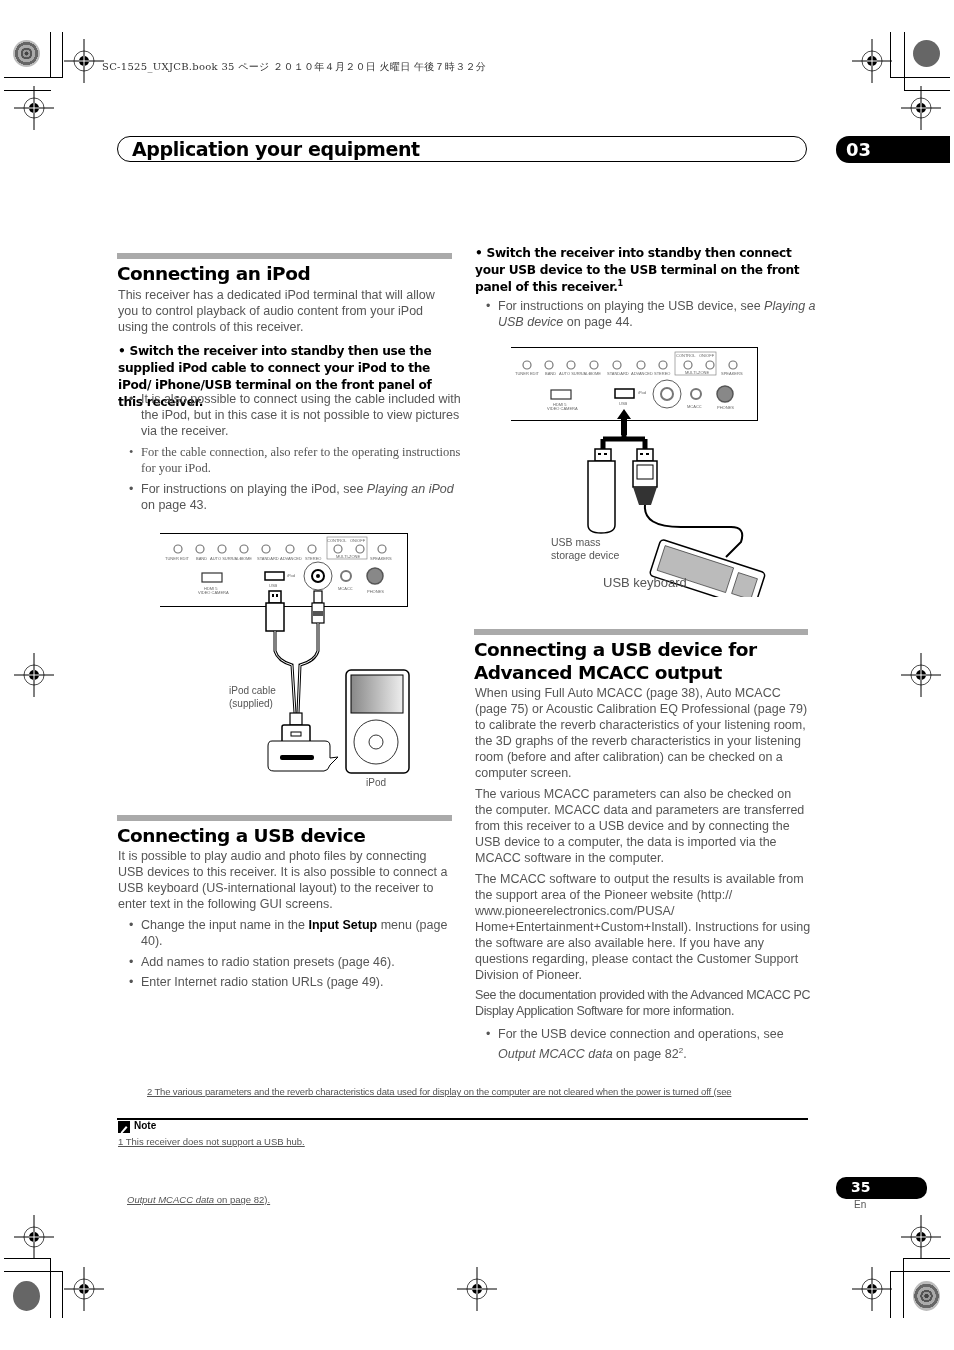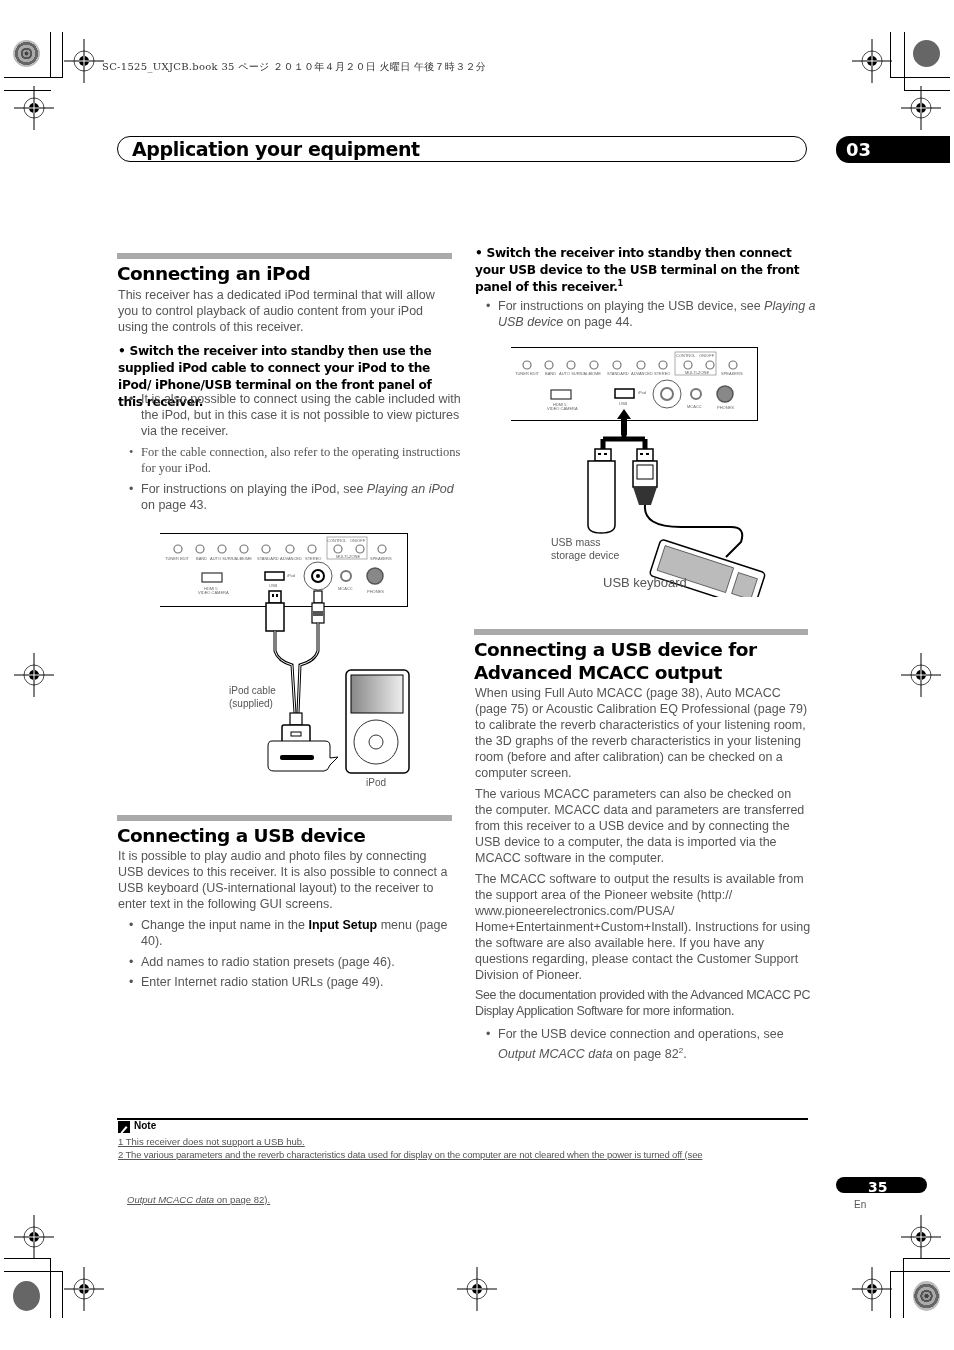--- a/index.html
+++ b/index.html
@@ -18,21 +18,21 @@
   .bul{position:absolute;font-size:12.5px;line-height:16px;color:#555;padding-left:14px;margin:0;}
   .bul::before{content:"\2022";position:absolute;left:2px;top:0;color:#555;}
   .it{font-style:italic;}
   .b{font-weight:bold;color:#000;}
   sup{font-size:8px;line-height:0;}
   .caption{position:absolute;font-size:10px;color:#555;line-height:12.5px;}
   .note-rule{position:absolute;left:117px;top:1118px;width:691px;height:2px;background:#000;}
   .note-title{position:absolute;left:134px;top:1120px;font-weight:bold;font-size:10px;color:#000;}
   .note-icon{position:absolute;left:118px;top:1121px;width:12px;height:12px;background:#000;}
   .note-line{position:absolute;left:118px;font-size:9.5px;color:#555;line-height:13px;white-space:nowrap;text-decoration:underline;}
-  .pagepill{position:absolute;left:836px;top:1177px;width:91px;height:16px;background:#000;border-radius:10px;color:#fff;font-weight:bold;font-size:14px;line-height:20px;padding-left:32px;box-sizing:border-box;font-family:"DejaVu Sans",sans-serif;}
+  .pagepill{position:absolute;left:836px;top:1177px;width:91px;height:22px;background:#000;border-radius:10px;color:#fff;font-weight:bold;font-size:14px;line-height:20px;padding-left:15px;box-sizing:border-box;font-family:"DejaVu Sans",sans-serif;}
   .en{position:absolute;left:854px;top:1199px;font-size:10px;color:#555;}
   .tiny{font-size:4px;fill:#666;font-family:"Liberation Sans",sans-serif;}
 </style>
 </head>
 <body>
 
 <div>
 
   <div class="abs" style="left:13px;top:40px;width:27px;height:27px;border-radius:50%;background:radial-gradient(circle,#444 0 10%,#999 11% 20%,#555 21% 30%,#aaa 31% 45%,#666 46% 60%,#bbb 61% 75%,#777 76% 100%);"></div>
   <div class="vline" style="left:50px;top:32px;height:46px;"></div>
@@ -257,17 +257,17 @@
 <p class="bul" style="left:484px;top:1024px;width:322px;line-height:20px;"><span>For the USB device connection and operations, see </span><span class="it">Output MCACC data</span><span> on page 82</span><sup>2</sup><span>.</span></p>
 
 <div class="note-rule"></div>
 <div class="note-icon">
   <svg width="12" height="12">
       <path d="M3 9 L8 3 L9.5 4.5 L4.5 10 L2.5 10.5 Z" fill="#fff"></path>
     </svg>
 </div>
 <div class="note-title">Note</div>
 <div class="note-line" style="top:1135px;">1 This receiver does not support a USB hub.</div>
-<div class="note-line" style="top:1148px;letter-spacing:-0.15px;">2 The various parameters and the reverb characteristics data used for display on the computer are not cleared when the power is turned off (see</div>
+<div class="note-line" style="top:1085px;letter-spacing:-0.15px;margin-left:29px;">2 The various parameters and the reverb characteristics data used for display on the computer are not cleared when the power is turned off (see</div>
 <div class="note-line" style="top:1161px;left:127px;margin-top:32px;"><span class="it">Output MCACC data</span><span> on page 82).</span></div>
 
 <div class="pagepill">35</div>
 <div class="en">En</div>
 
 </body></html>

